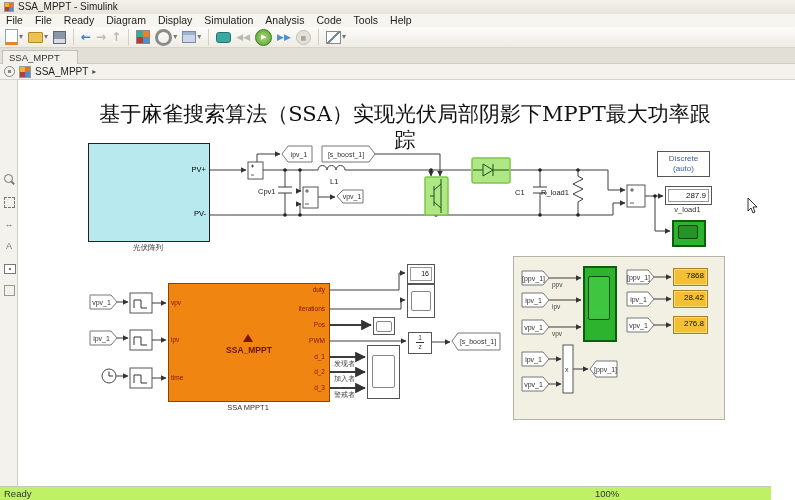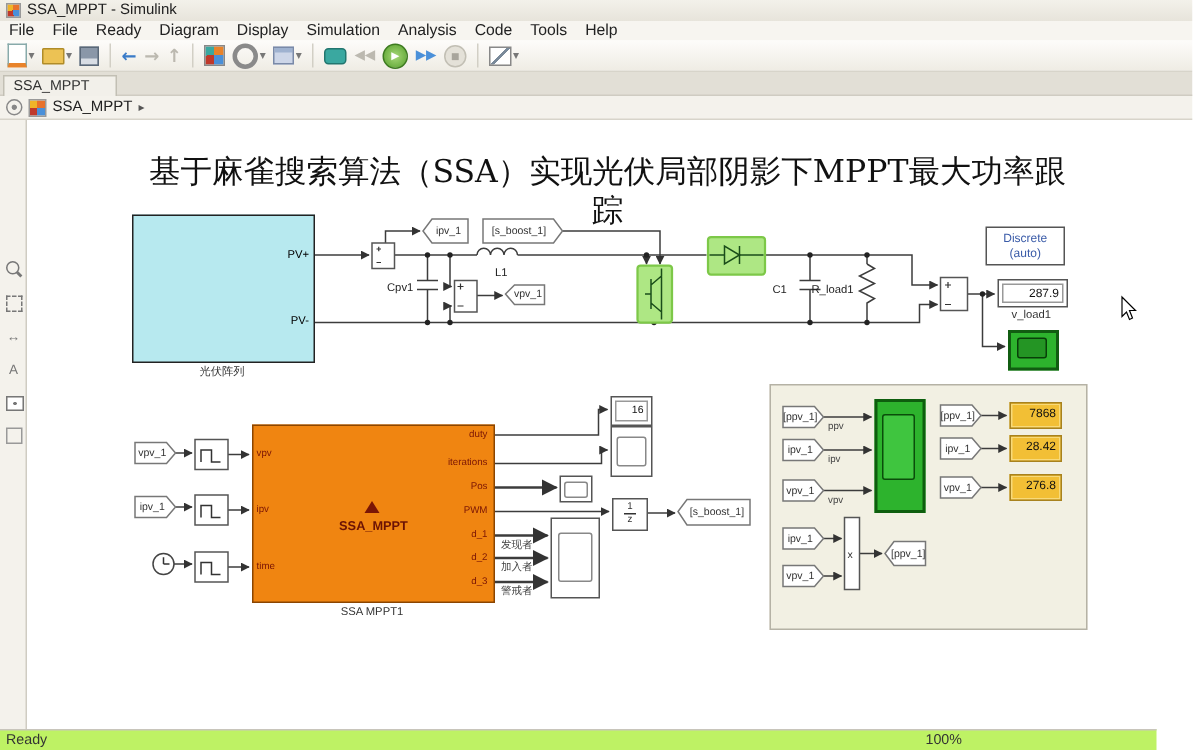--- a/index.html
+++ b/index.html
@@ -376,14 +376,14 @@
 </div>
 <div class="blk" style="left:673px;top:316px;width:33px;height:16px;background:#f2bf35;border:1px solid #a8821e;box-shadow:inset 0 0 0 1px #f8da7a">
   <div style="position:absolute;inset:1px;font:8px/12px 'Liberation Sans',sans-serif;text-align:right;padding-right:2px;color:#111">276.8</div>
 </div>
 <div class="tagtxt" style="left:522px;top:352px;width:23px;height:14px">ipv_1</div>
 <div class="tagtxt" style="left:522px;top:377px;width:23px;height:14px">vpv_1</div>
 <div class="tagtxt" style="left:594px;top:361px;width:23px;height:16px">[ppv_1]</div>
 
 <div class="abs" id="statusbar">
   <span style="position:absolute;left:4px">Ready</span>
-  <span style="position:absolute;left:617px">100%</span>
+  <span style="position:absolute;left:595px">100%</span>
 </div>
 
 </body></html>

